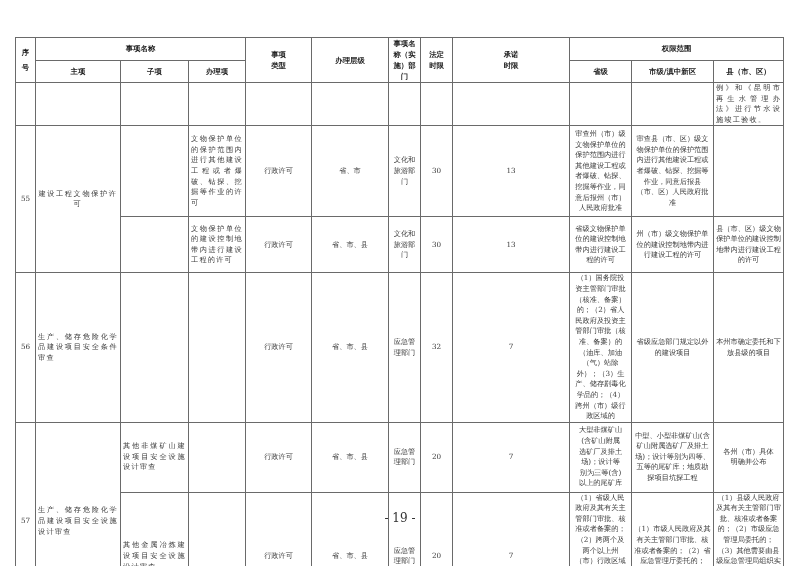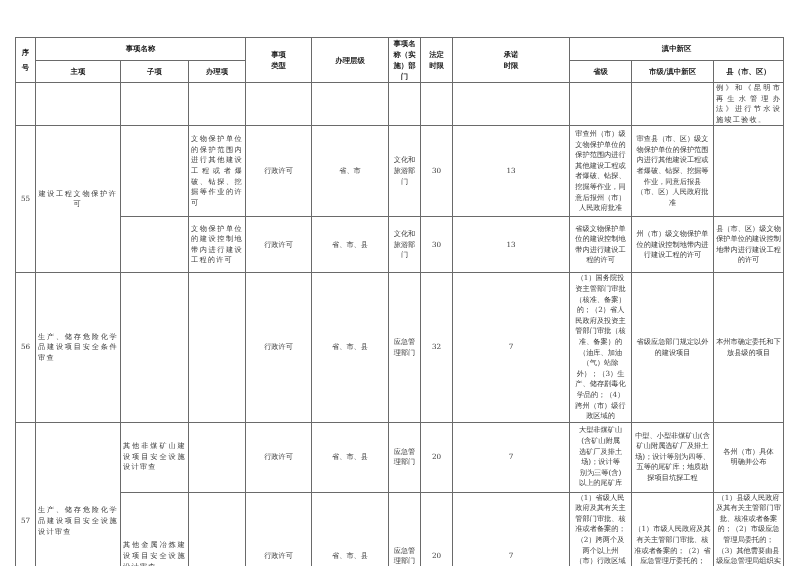--- a/index.html
+++ b/index.html
@@ -42,21 +42,21 @@
         <th rowspan="2" style="line-height:15px"><span>序</span><br><span>号</span></th>
         <th colspan="3">事项名称</th>
         <th rowspan="2" style="white-space:pre-line;line-height:11px">事项
 类型</th>
         <th rowspan="2">办理层级</th>
         <th rowspan="2" style="line-height:11px">事项名称（实施）部门</th>
         <th rowspan="2" style="white-space:pre-line;line-height:11px">法定
 时限</th>
         <th rowspan="2" style="white-space:pre-line;line-height:11px">承诺
 时限</th>
-        <th colspan="3">滇中新区</th>
+        <th colspan="3">权限范围</th>
       </tr>
       <tr style="height:15px">
         <th>主项</th>
         <th>子项</th>
         <th class="gray-line-left">办理项</th>
         <th>省级</th>
         <th>市级/滇中新区</th>
         <th>县（市、区）</th>
       </tr>
     </thead>
@@ -143,13 +143,14 @@
         <td>应急管理部门</td>
         <td>20</td>
         <td>7</td>
         <td style="padding:0 4px">（1）省级人民政府及其有关主管部门审批、核准或者备案的；（2）跨两个及两个以上州（市）行政区域的；（3）国家应急管理部委托的；（4）其他需要由省应急管理厅组织实施的</td>
         <td>（1）市级人民政府及其有关主管部门审批、核准或者备案的；（2）省应急管理厅委托的；（3）其他需要由市级应急管理局组织实施的</td>
         <td style="vertical-align:top">（1）县级人民政府及其有关主管部门审批、核准或者备案的；（2）市级应急管理局委托的；（3）其他需要由县级应急管理局组织实</td>
       </tr>
     </tbody>
   </table>
 
+  <div class="pagenum">- 19 -</div>
 </div>
 
 </body></html>

